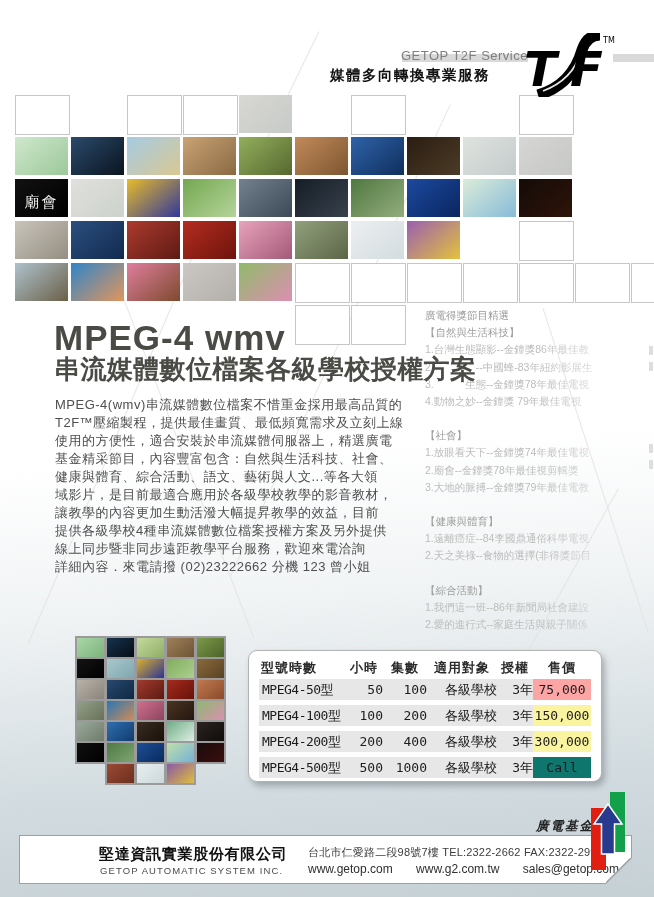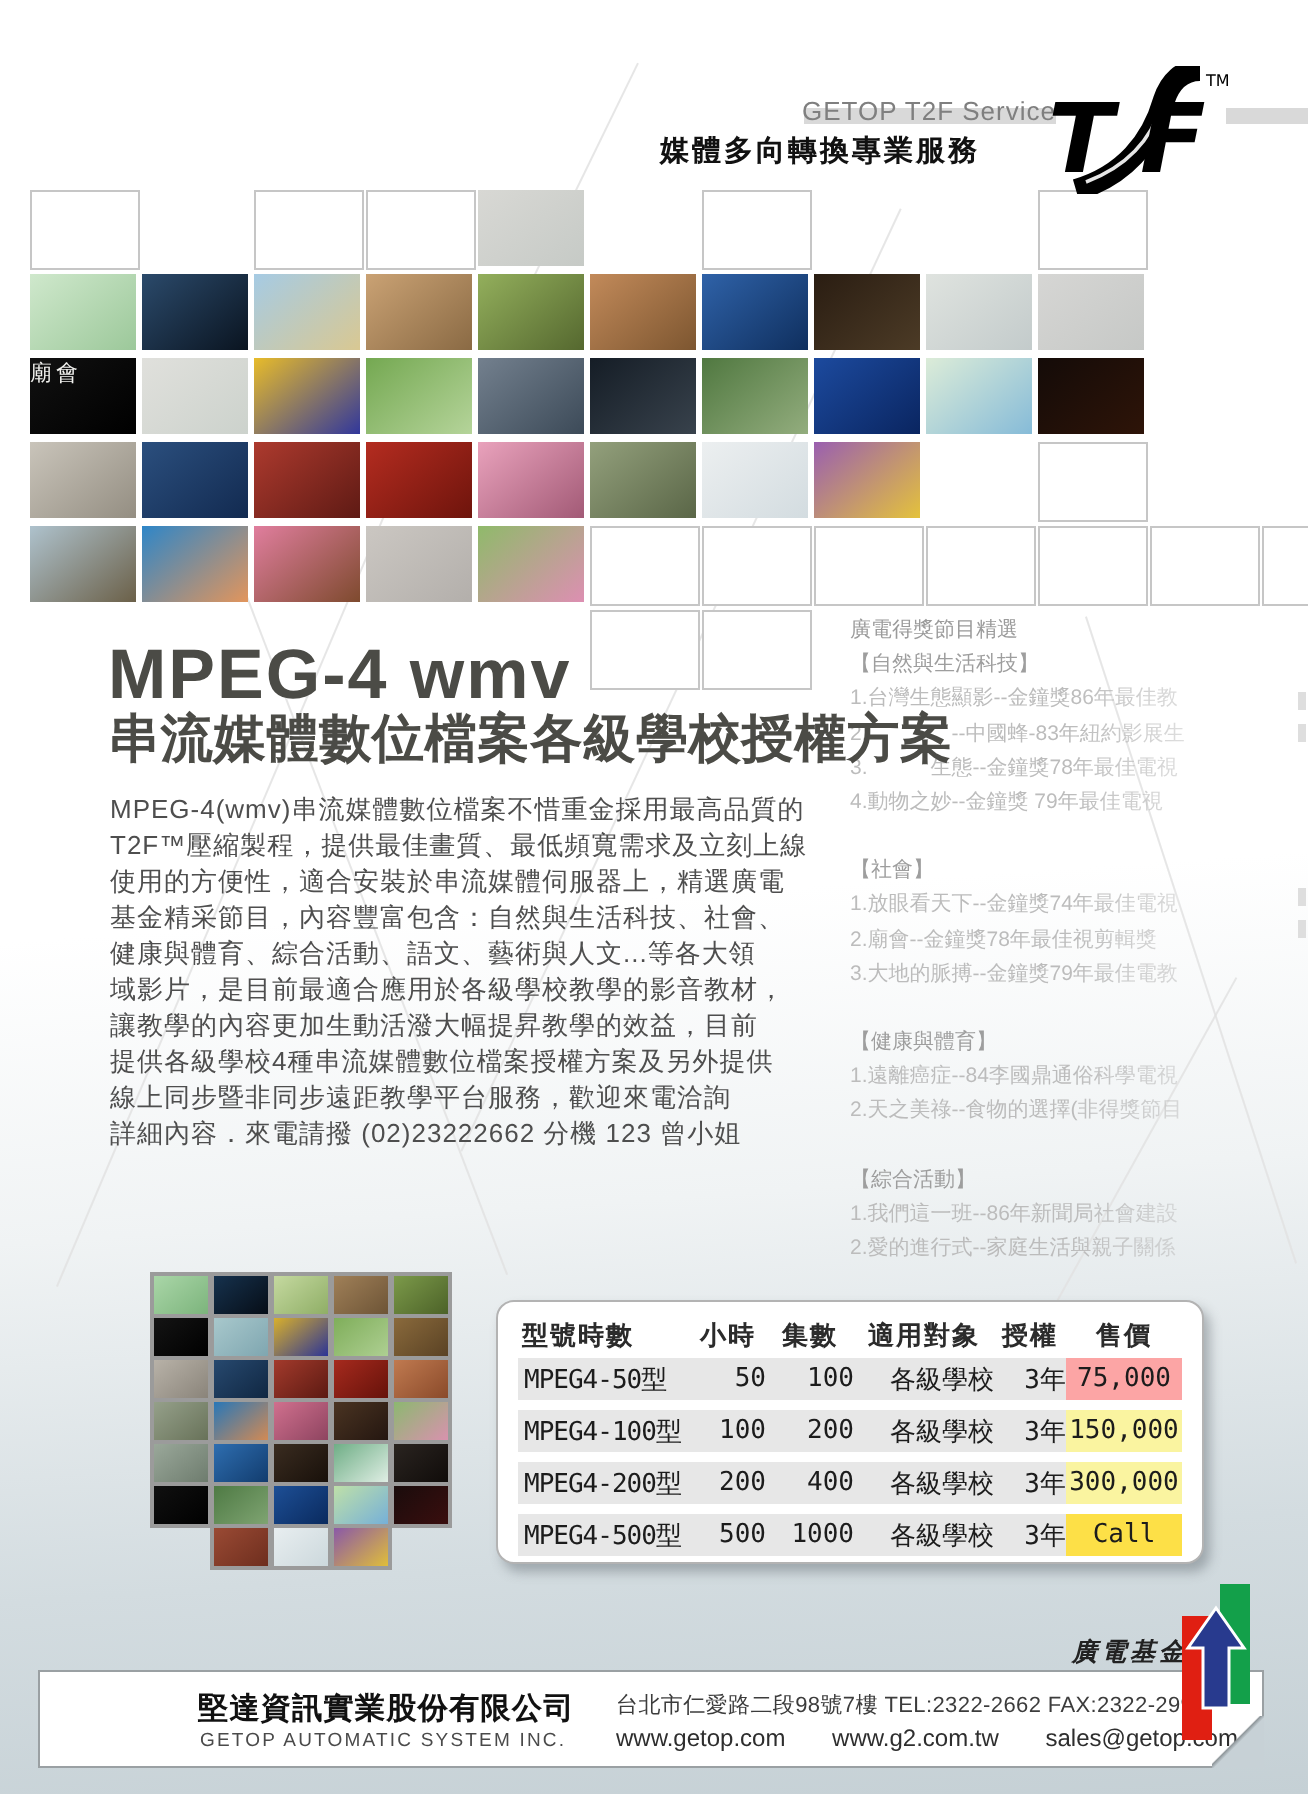--- a/index.html
+++ b/index.html
@@ -12,21 +12,21 @@
   .stripe{position:absolute;height:8px;background:#d9d9d9;z-index:2;}
   .svc-en{position:absolute;top:48px;left:330px;width:198px;text-align:right;
     font-size:13px;color:#7f7f7f;letter-spacing:.5px;z-index:3;}
   .svc-zh{position:absolute;top:66px;left:330px;width:198px;text-align:left;
     font-size:14.5px;font-weight:bold;color:#111;letter-spacing:1.5px;z-index:3;}
   .t2f-logo{position:absolute;left:524px;top:33px;z-index:4;}
   
   .pw-cell{position:absolute;z-index:2;}
   .pw-box{background:#fff;border:1px solid #c6c6c6;}
   .pw-img{border:0;}
-  .pw-img span{display:block;color:#f2f2ef;font-size:11px;letter-spacing:2px;text-align:left;margin-top:0;}
+  .pw-img span{display:block;color:#f2f2ef;font-size:15px;letter-spacing:2px;text-align:center;margin-top:14px;}
   
   .title1{position:absolute;left:54px;top:318px;margin:0;font-size:35px;font-weight:bold;
     color:#4b4b46;letter-spacing:1px;z-index:5;}
   .title2{position:absolute;left:54px;top:352px;margin:0;font-size:26px;font-weight:bold;
     color:#4b4b46;letter-spacing:.4px;z-index:5;}
   
   #body-text{position:absolute;left:55px;top:396px;width:345px;z-index:5;}
   #body-text .bline{font-size:13px;line-height:18px;color:#4e4e4e;letter-spacing:.5px;white-space:nowrap;}
   
   #awards{position:absolute;left:425px;top:307px;width:232px;z-index:3;
@@ -265,21 +265,21 @@
           <div class="td">各級學校</div>
           <div class="td">3年</div>
           <div class="td td-price" style="background: rgb(250, 244, 160);">300,000</div>
         </div>
         <div class="trow">
           <div class="td-model">MPEG4-500型</div>
           <div class="td">500</div>
           <div class="td">1000</div>
           <div class="td">各級學校</div>
           <div class="td">3年</div>
-          <div class="td td-price" style="background: #fde047;">Call</div>
+          <div class="td td-price" style="background: #0f766e;">Call</div>
         </div>
       </div>
   </div>
 
   <div class="fund-label">廣電基金</div>
   <svg class="fund-logo" width="46" height="84" viewBox="0 0 46 84">
     <rect x="24" y="2" width="15" height="60" fill="#13a04a"></rect>
     <rect x="5" y="18" width="15" height="62" fill="#e01f12"></rect>
     <path d="M22 14 L36 34 L28.5 34 L28.5 64 L15.5 64 L15.5 34 L8 34 Z" fill="#283a8e" stroke="#fff" stroke-width="1.5"></path>
   </svg>

